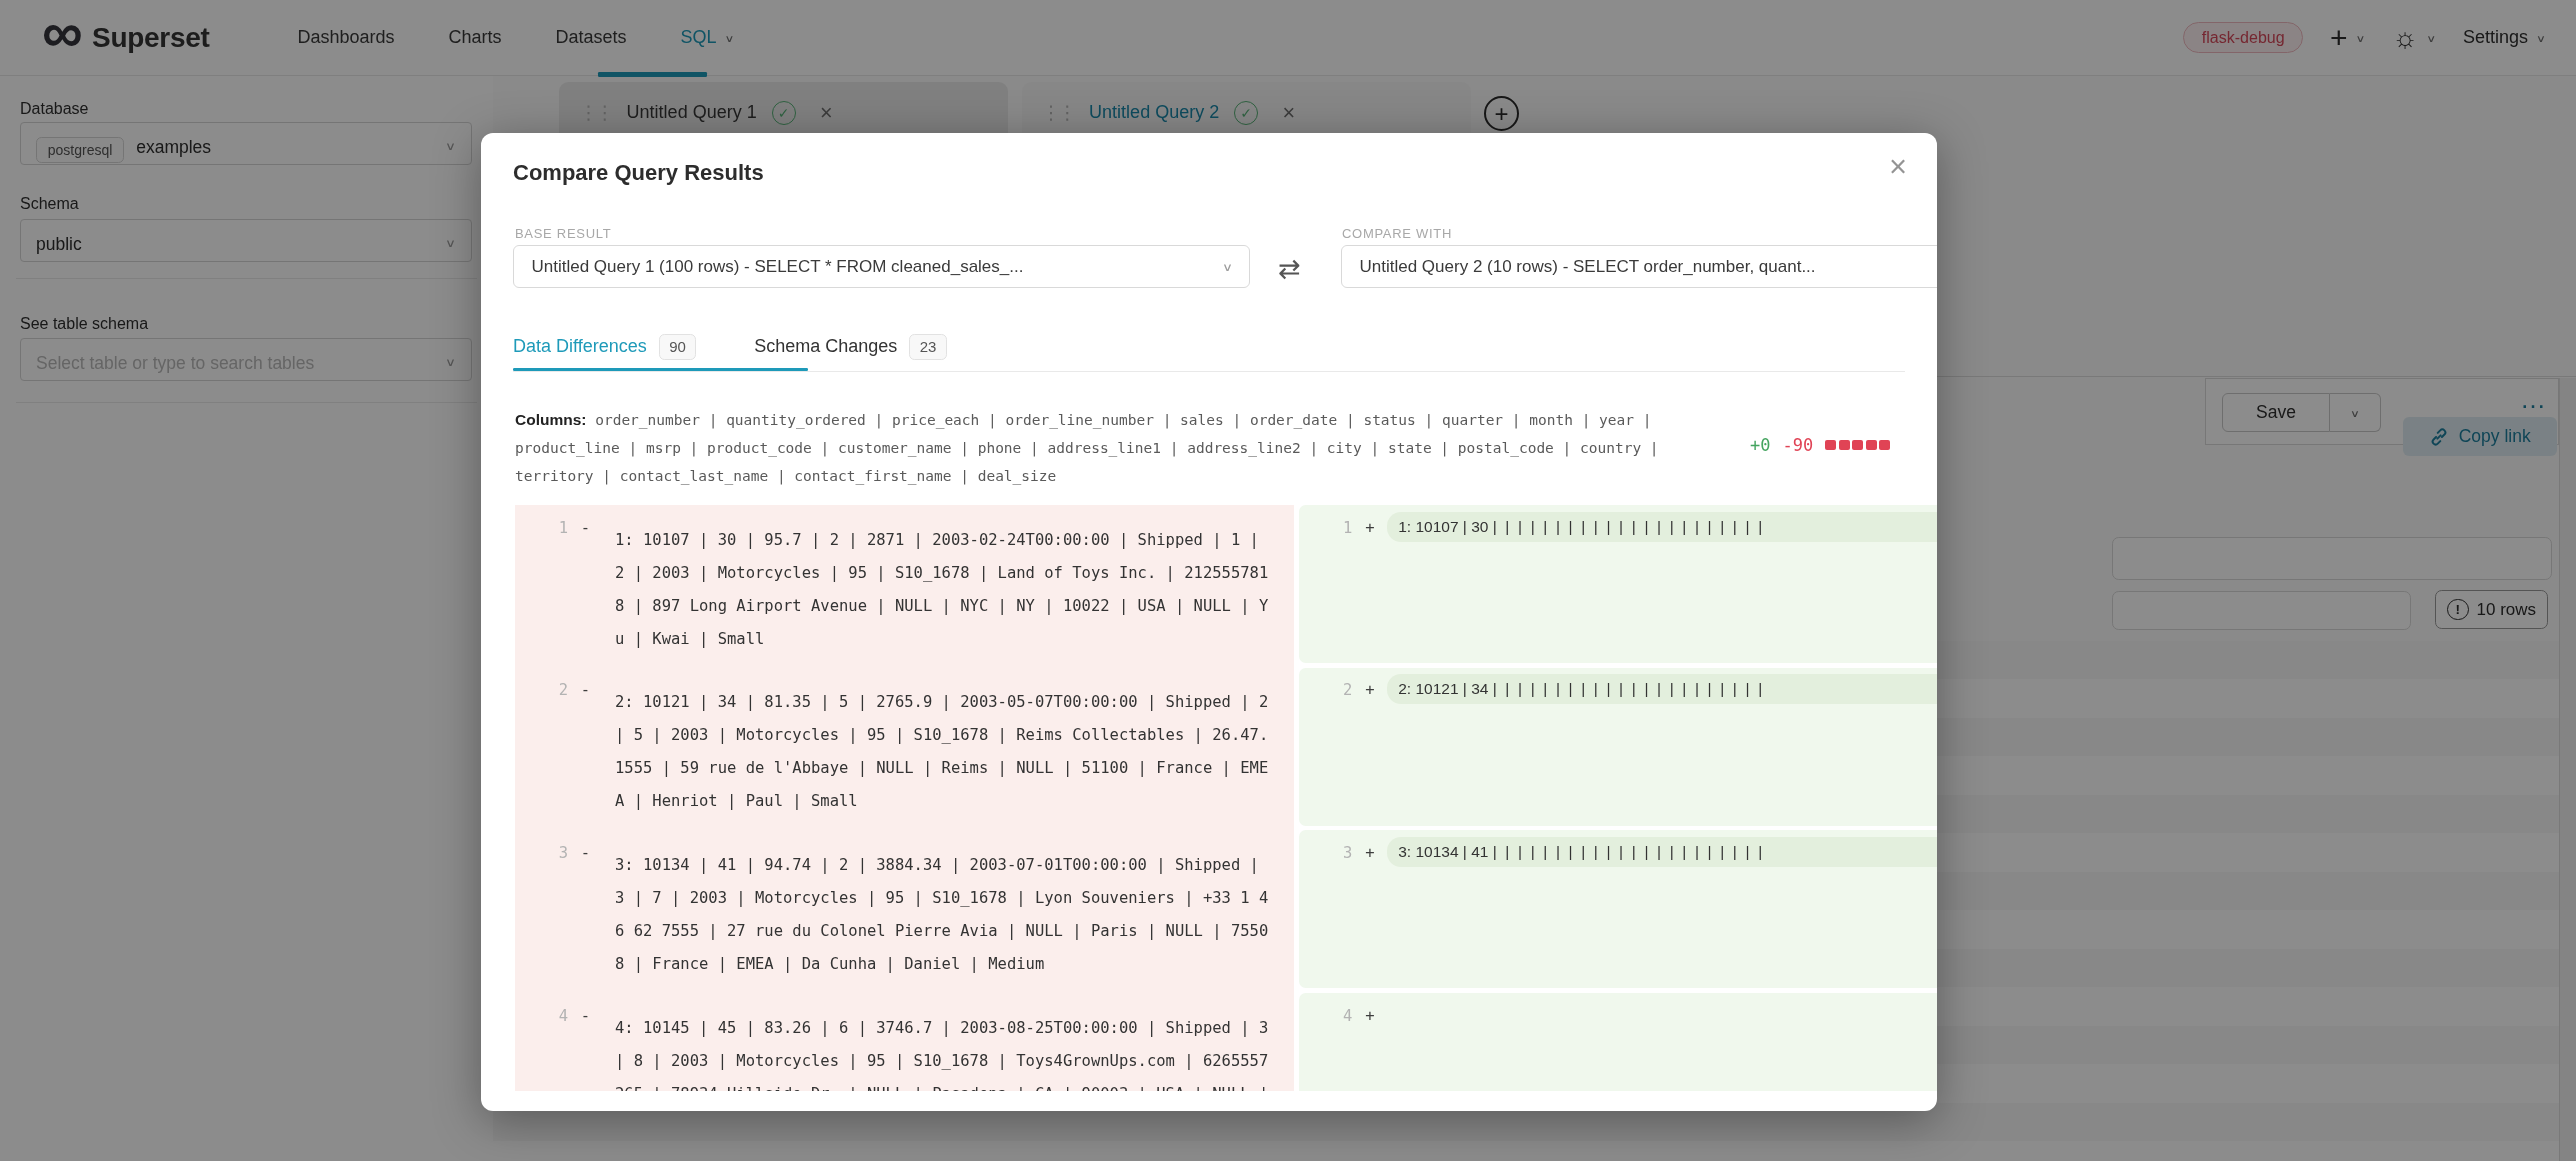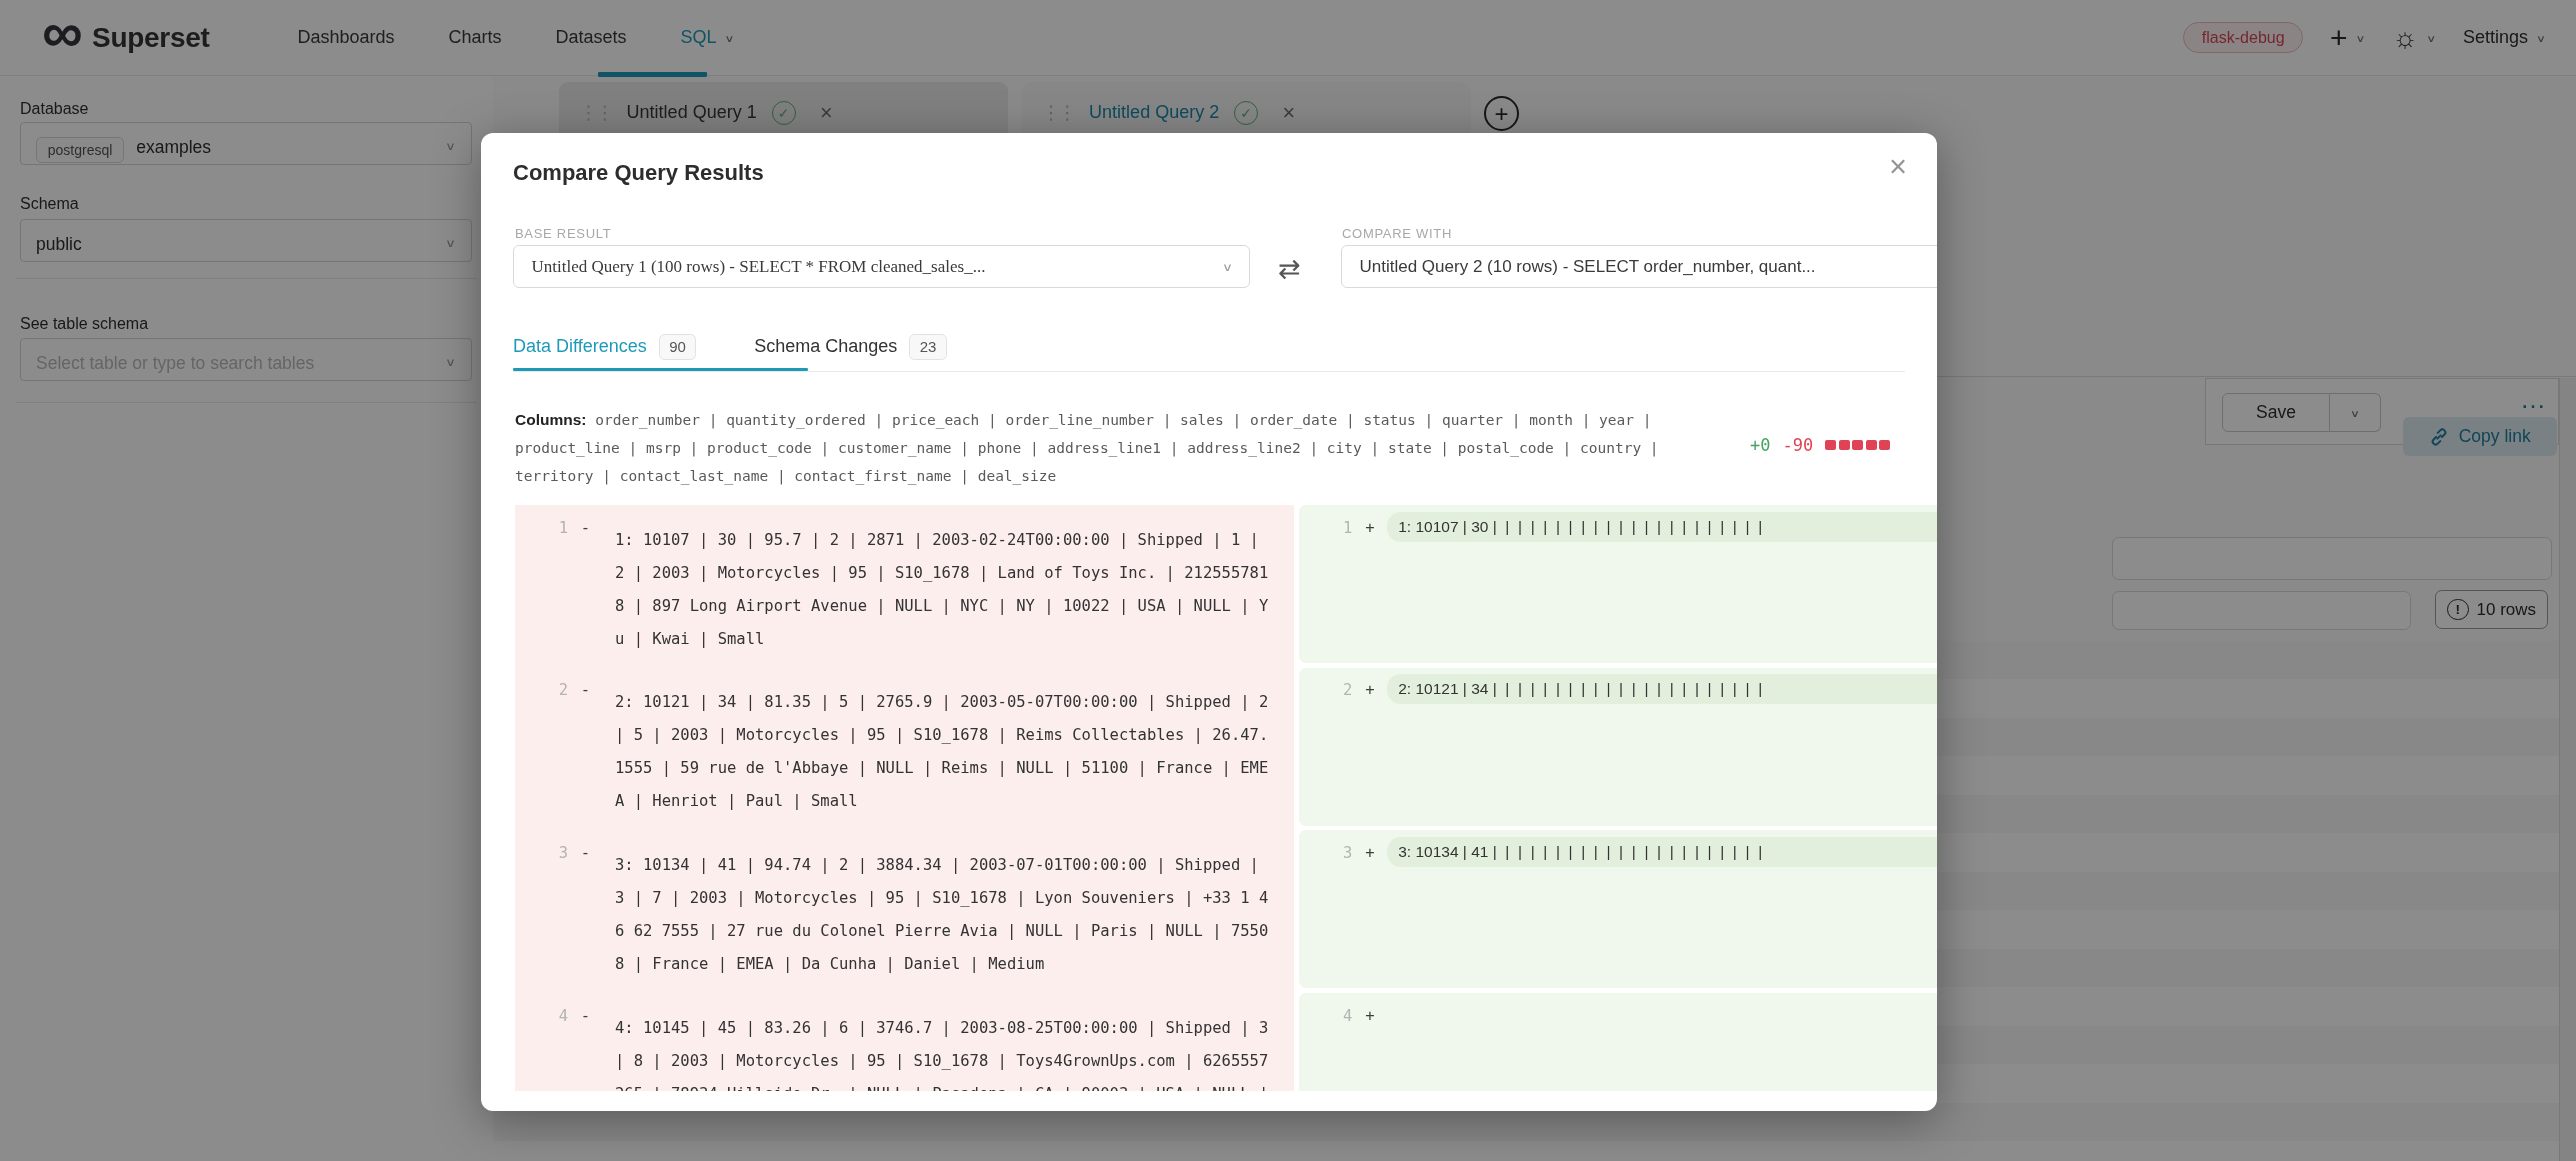--- a/index.html
+++ b/index.html
@@ -241,21 +241,21 @@
   <div class="sb-divider" style="top:326px;"></div>
 </div>
 
 <div class="backdrop-dim"></div>
 
 <div class="modal">
   <div class="m-title">Compare Query Results</div>
   <div class="m-close">×</div>
 
   <div class="m-sec-label" style="left:34px;">BASE RESULT</div>
-  <div class="m-select" style="left:32px;width:737px;font-family:Liberation Serif, serif;">
+  <div class="m-select" style="left:32px;width:737px;">
     <span>Untitled Query 1 (100 rows) - SELECT * FROM cleaned_sales_...</span>
     <span class="sb-chev">∨</span>
   </div>
   <div class="m-swap">⇄</div>
   <div class="m-sec-label" style="left:861px;">COMPARE WITH</div>
   <div class="m-select" style="left:860px;width:727px;">
     <span>Untitled Query 2 (10 rows) - SELECT order_number, quant...</span>
     <span class="sb-chev">∨</span>
   </div>
 

